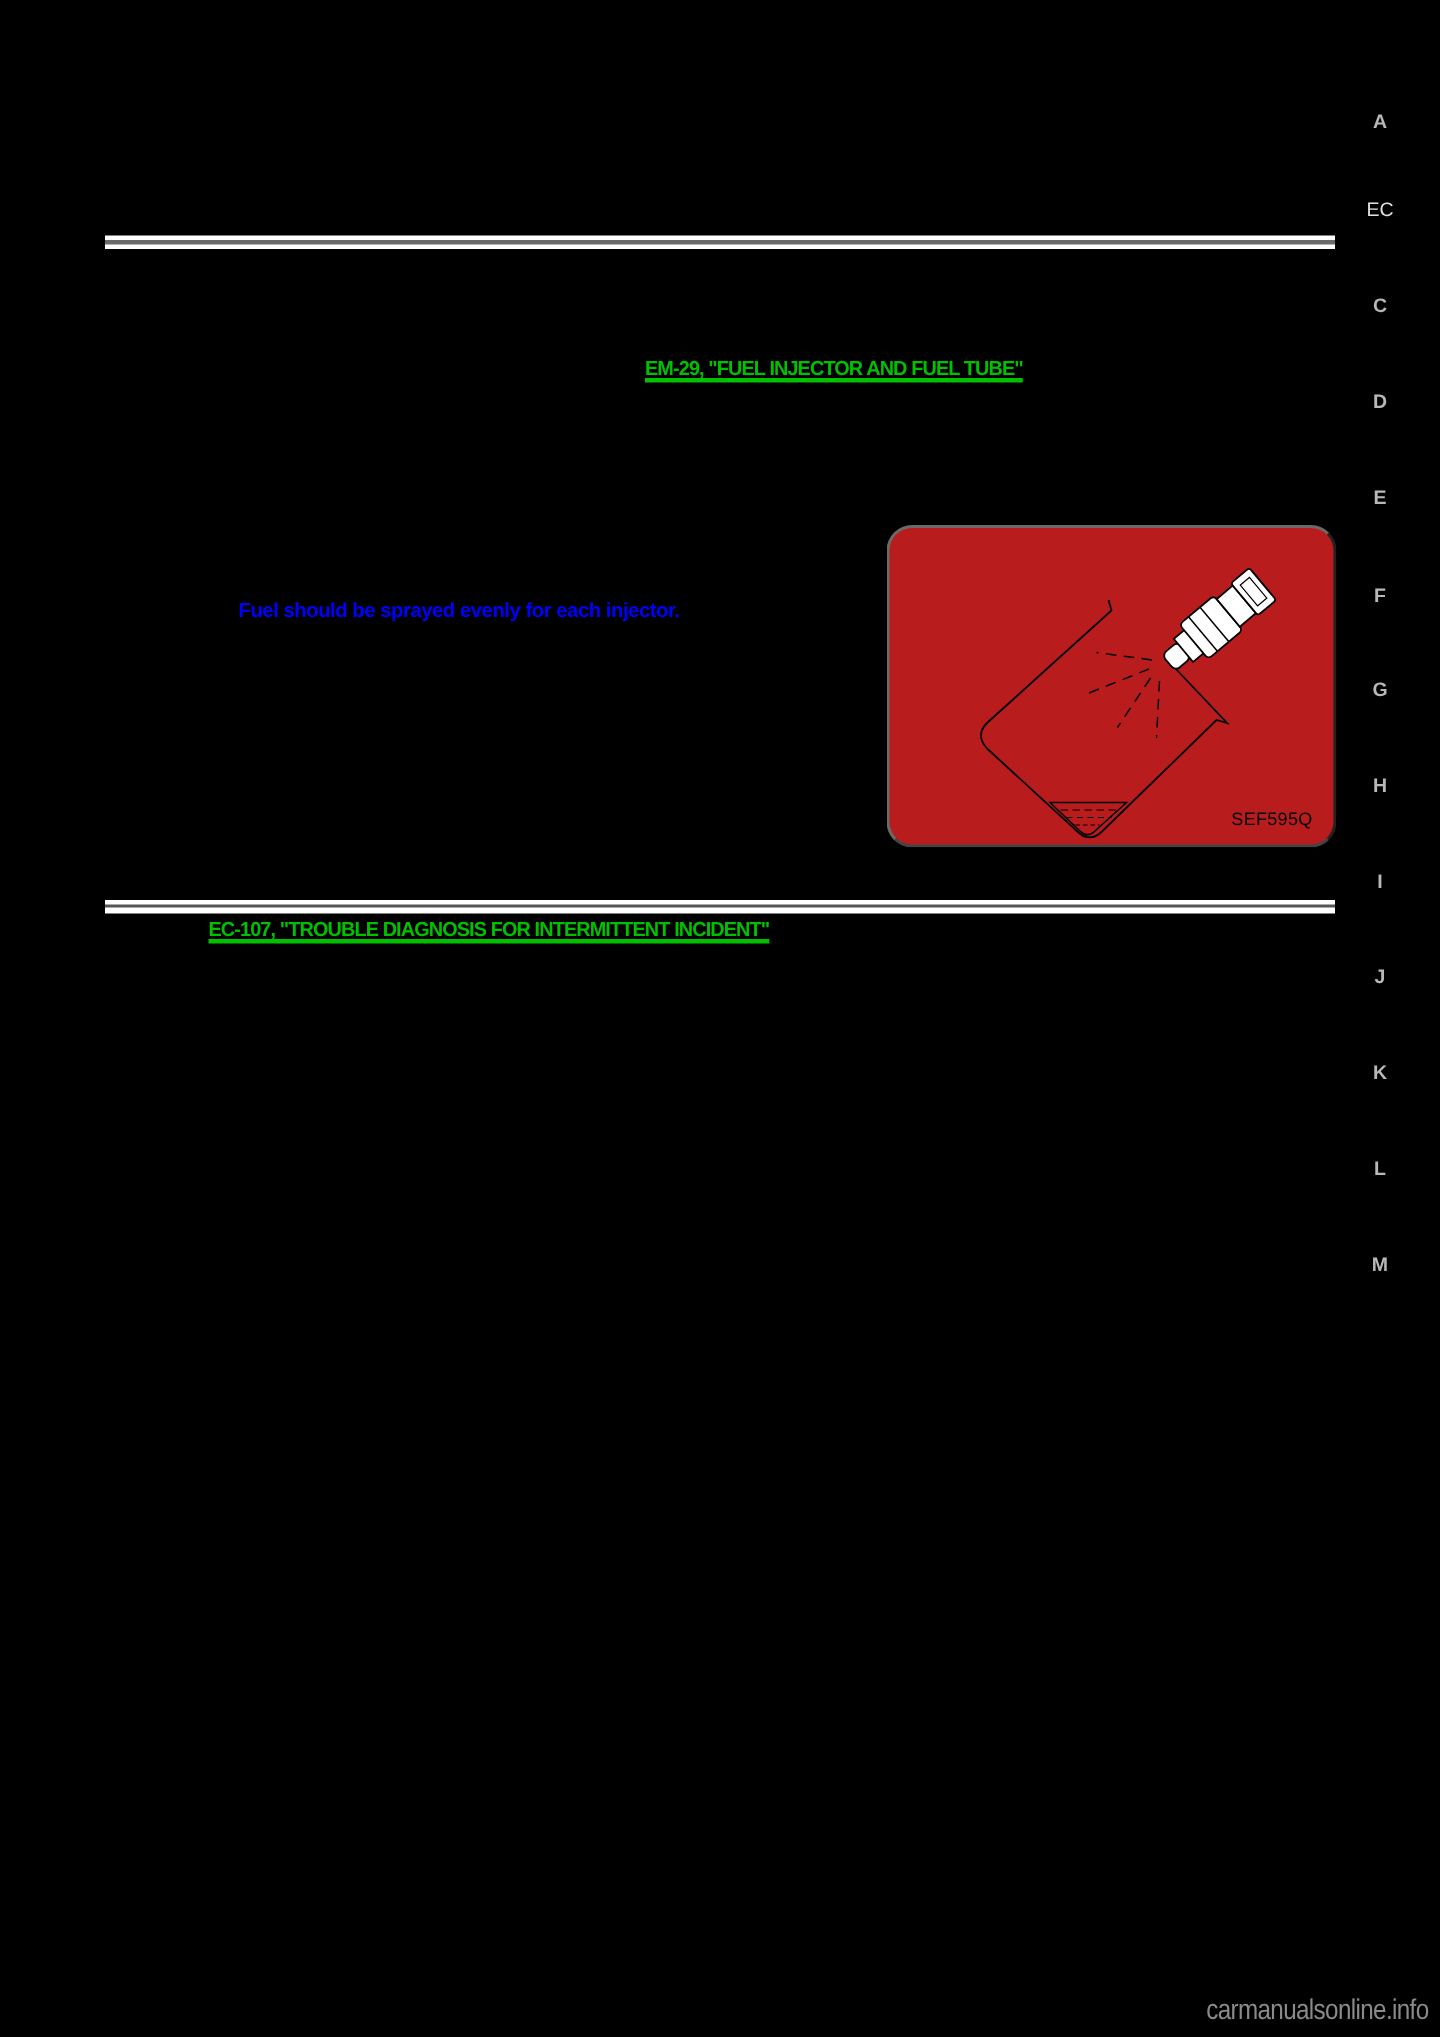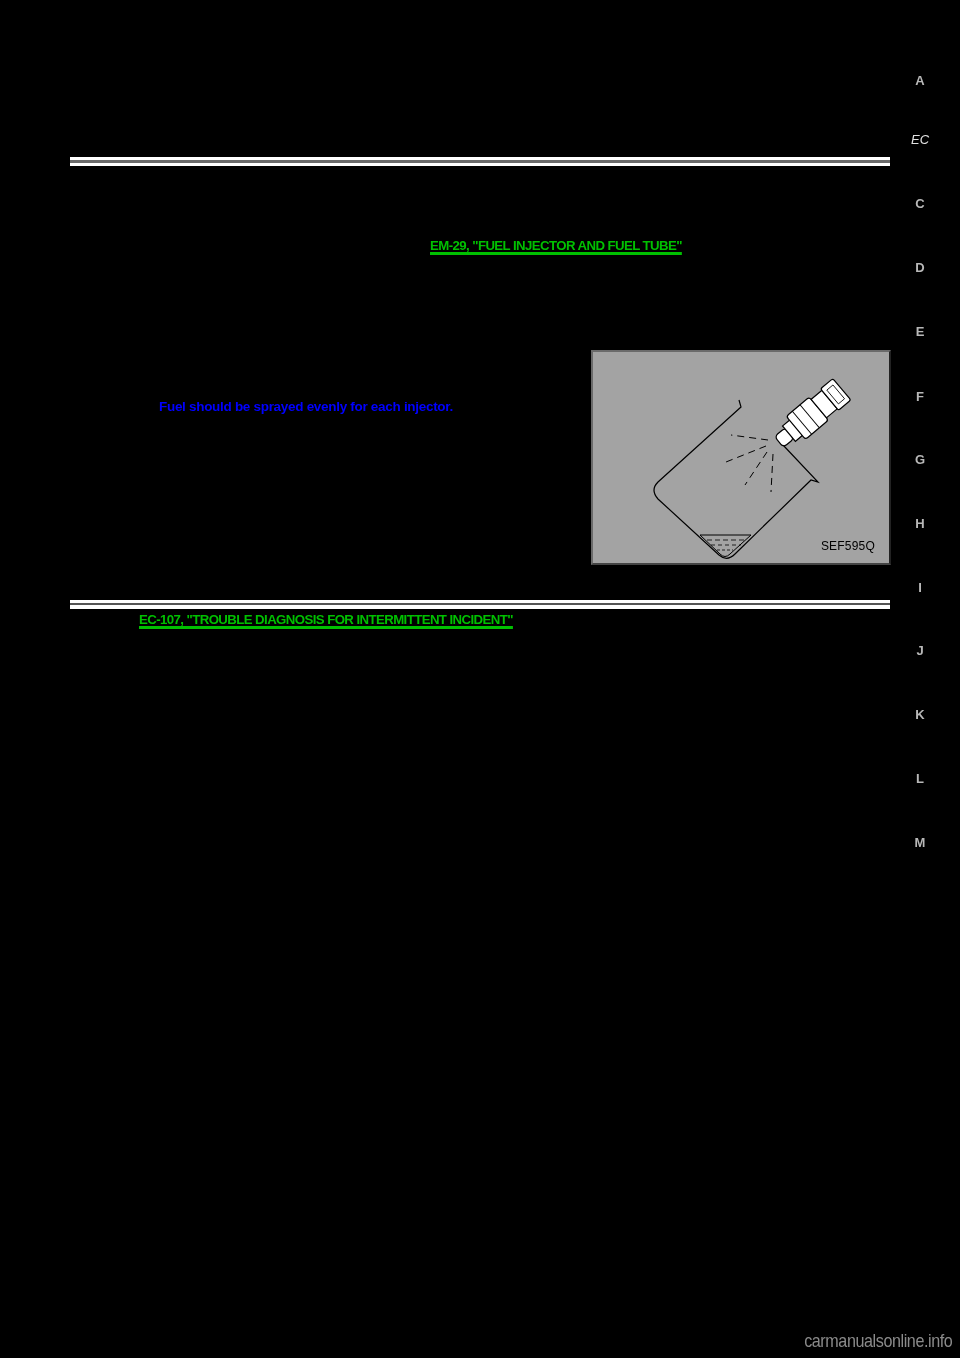--- a/index.html
+++ b/index.html
@@ -61,25 +61,26 @@
       white-space: nowrap;
       margin-left: 36px;
     }
 
     .figure {
       position: absolute;
       left: 591px;
       top: 350px;
       width: 296px;
       height: 211px;
-      background: #a3a3a3;
+      background: #b91c1c;
       border-left: 2px solid #6a6a6a;
       border-top: 2px solid #6a6a6a;
       border-right: 2px solid #222;
       border-bottom: 2px solid #444;
+      border-radius: 17px;
     }
     .figure svg { position: absolute; left: 0; top: 0; }
     .figure-code {
       position: absolute;
       right: 14px;
       bottom: 10px;
       font-size: 12px;
       color: #000;
       letter-spacing: 0.2px;
     }
@@ -97,21 +98,20 @@
       width: 40px;
       text-align: center;
       color: #b8b8b8;
       font-weight: bold;
       font-size: 13px;
     }
     .side-tab.ec {
       color: #e0e0e0;
       font-weight: normal;
       font-size: 13px;
-      font-style: italic;
     }
 
     .watermark {
       position: absolute;
       right: 8px;
       bottom: 6px;
       color: #8a8a8a;
       font-size: 19px;
       letter-spacing: -0.5px;
       transform: scaleX(0.85);

